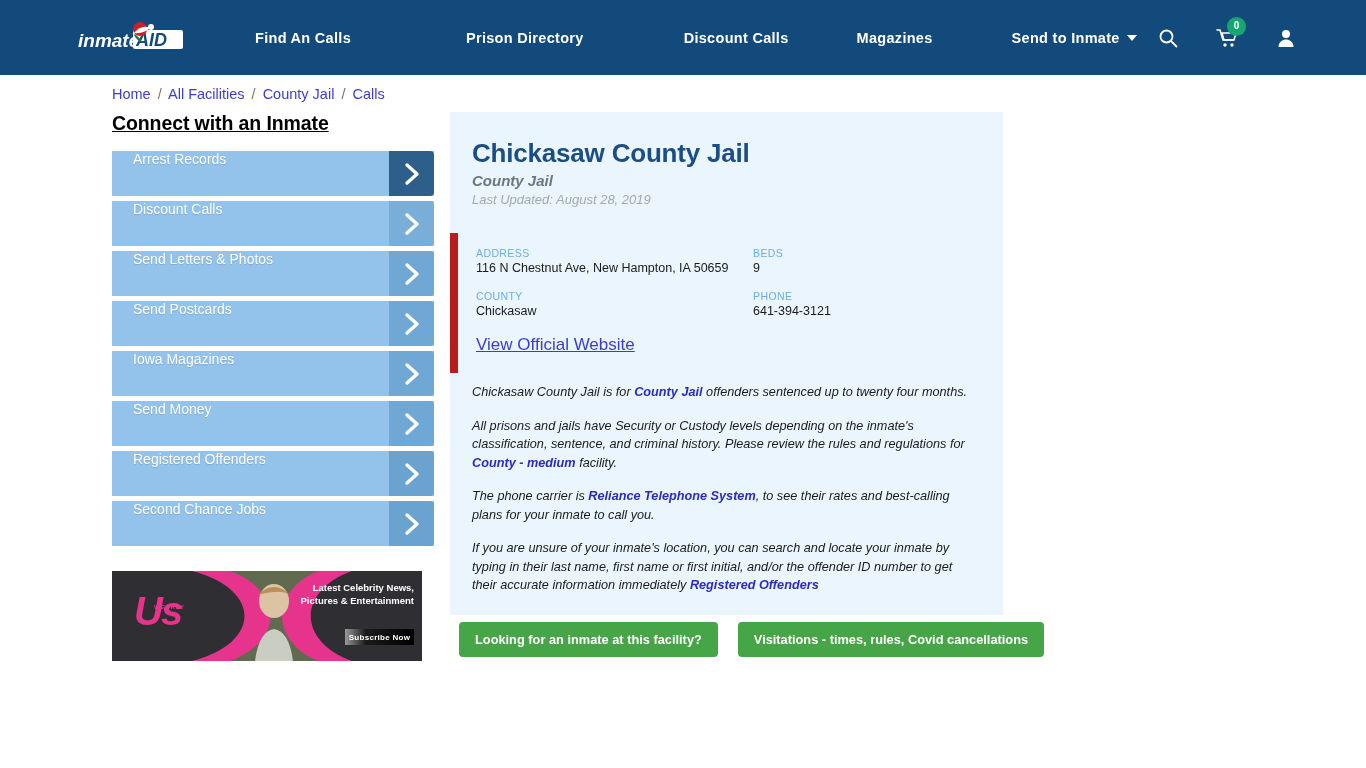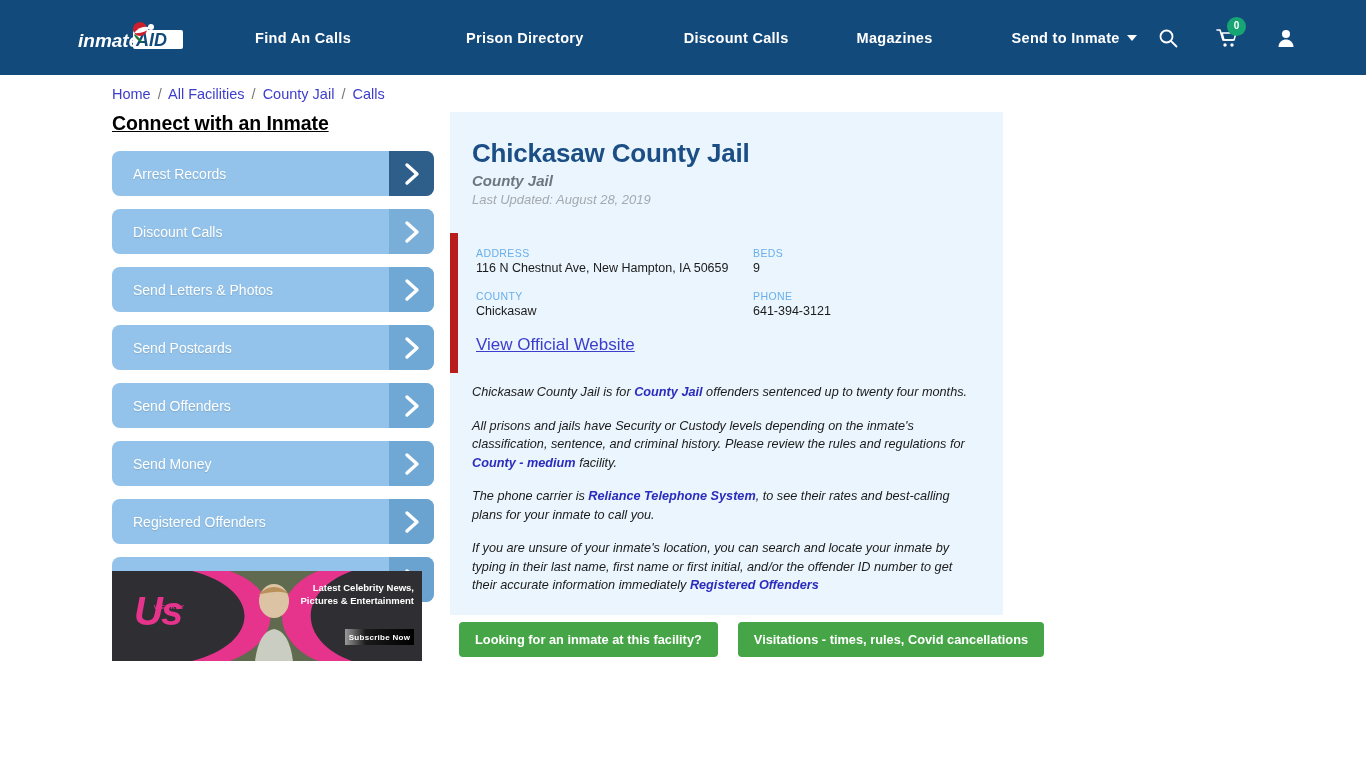--- a/index.html
+++ b/index.html
@@ -106,24 +106,24 @@
     font-weight: bold;
     color: #000000;
     text-decoration: underline;
     margin: 0 0 16px 0;
     letter-spacing: -.1px;
   }
   .side-btn {
     position: relative;
     height: 45px;
     background: #93C3EA;
-    border-radius: 8px;
-    margin-bottom: 13px;
-    display: flex;
-    align-items: center;
+    border-radius: 0;
+    margin-bottom: 5px;
+    display: flex;
+    align-items: flex-start;
     cursor: pointer;
     overflow: hidden;
   }
   .side-btn-label {
     color: #ffffff;
     font-size: 14px;
     padding-left: 21px;
     text-shadow: 0 1px 1px rgba(0,0,0,.13);
   }
   .chev {
@@ -385,21 +385,21 @@
   <div class="side-btn">
     <span class="side-btn-label">Send Postcards</span>
     <span class="chev" style="background:#6FA8D4">
       <svg width="20" height="24" viewBox="0 0 20 24">
           <path d="M5 3 L15 12 L5 21" fill="none" stroke="#ffffff" stroke-width="3.4" stroke-linecap="round" stroke-linejoin="round"></path>
         </svg>
     </span>
   </div>
 
   <div class="side-btn">
-    <span class="side-btn-label">Send Offenders</span>
+    <span class="side-btn-label">Iowa Magazines</span>
     <span class="chev" style="background:#6FA8D4">
       <svg width="20" height="24" viewBox="0 0 20 24">
           <path d="M5 3 L15 12 L5 21" fill="none" stroke="#ffffff" stroke-width="3.4" stroke-linecap="round" stroke-linejoin="round"></path>
         </svg>
     </span>
   </div>
 
   <div class="side-btn">
     <span class="side-btn-label">Send Money</span>
     <span class="chev" style="background:#6FA8D4">

